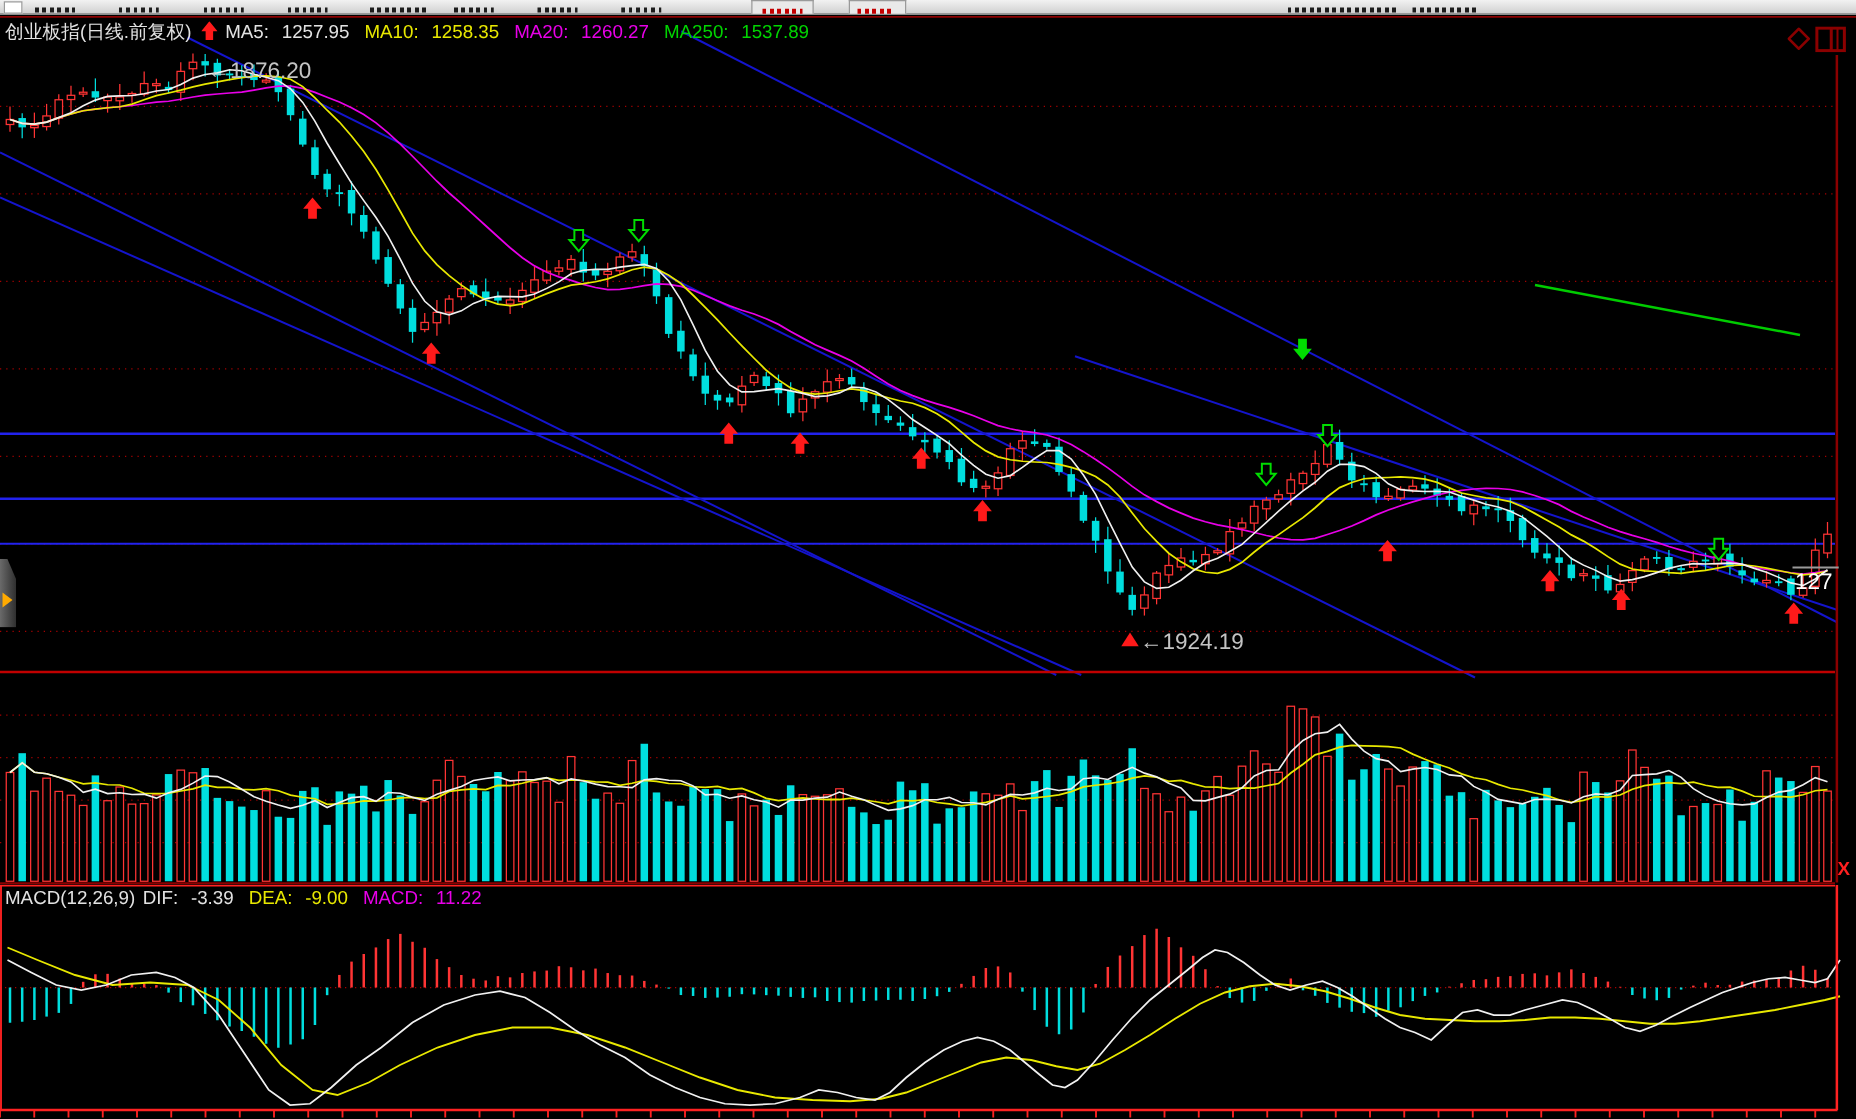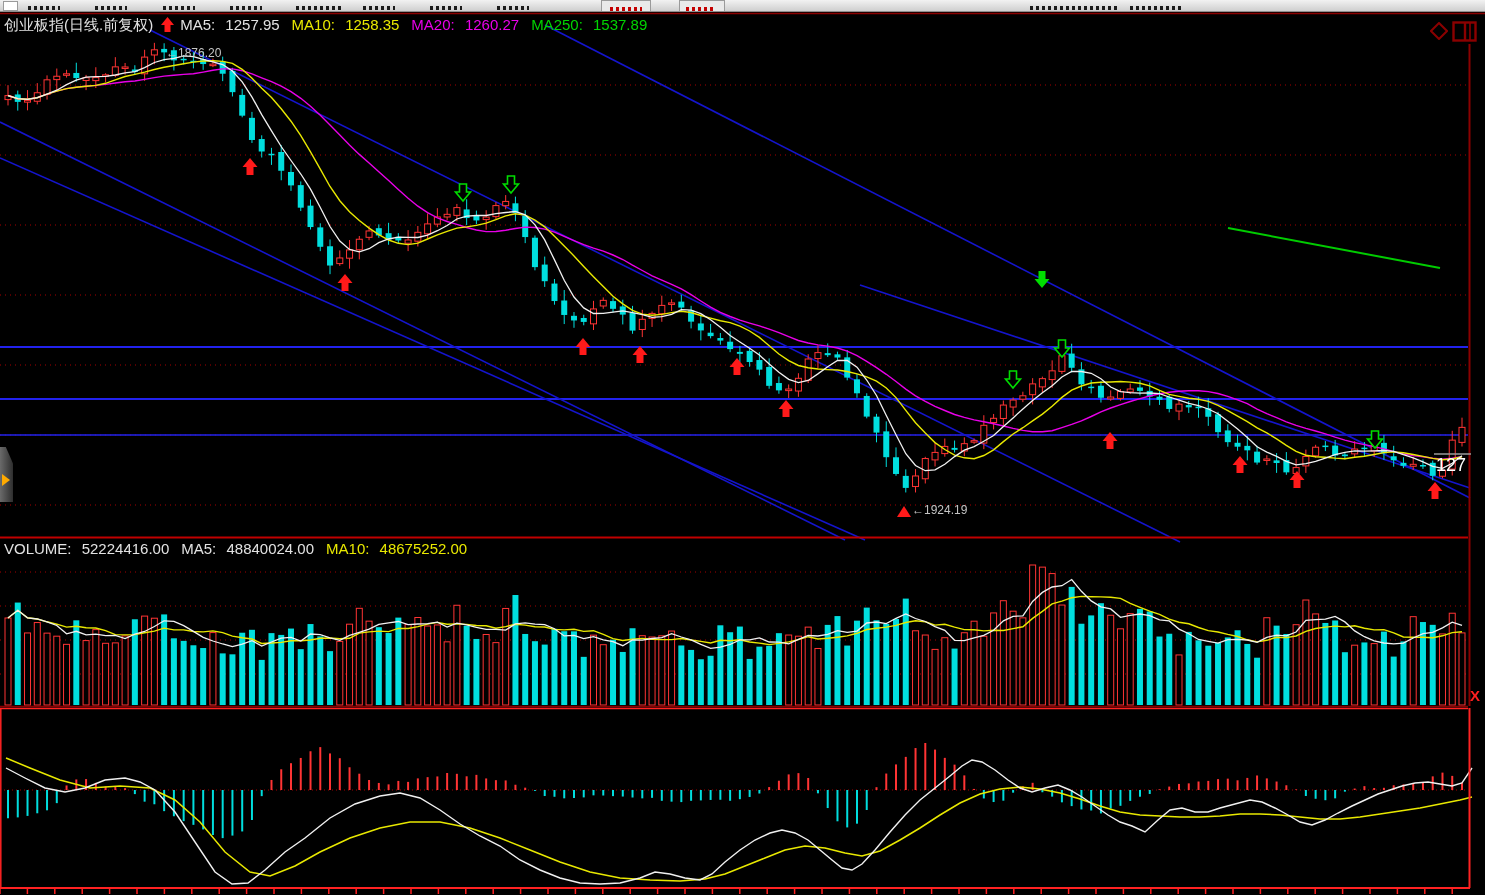--- a/index.html
+++ b/index.html
@@ -15,21 +15,21 @@
   .mb-btn{position:absolute;top:0;height:10px;background:#e9e9e9;border:1px solid #9a9a9a;border-bottom:none;}
   
   .hdr{position:absolute;left:4px;white-space:nowrap;font-size:15px;letter-spacing:0;}
   .hdr span{margin-right:6px;}
   .c-white{color:#e2e2e2}.c-yellow{color:#e8e800}.c-magenta{color:#e800e8}.c-green{color:#00d400}
   #main-hdr{top:16px;}
   #vol-hdr{top:540px;}
   #macd-hdr{top:710px;}
   .arrow-ico{display:inline-block;vertical-align:-2px;margin:0 4px 0 2px;}
   
-  .anno{position:absolute;color:#c4c4c4;font-size:12px;white-space:nowrap;}
+  .anno{position:absolute;color:#c4c4c4;font-size:18px;white-space:nowrap;}
   #anno-high{left:166px;top:46px;}
   #anno-low{left:912px;top:503px;}
   #anno-last{left:1436px;top:455px;color:#fff;font-size:18px;}
   
   #left-tab{position:absolute;left:0;top:447px;width:13px;height:55px;
     background:linear-gradient(90deg,#6a6a6a,#2e2e2e);
     clip-path:polygon(0 0,45% 0,100% 30%,100% 100%,0 100%);}
   #left-tab .tri{position:absolute;left:2px;top:27px;width:0;height:0;
     border-left:8px solid #ffaa00;border-top:6px solid transparent;border-bottom:6px solid transparent;}
   #icon-diamond{position:absolute;left:1430px;top:22px;width:18px;height:18px;}
@@ -773,24 +773,24 @@
       <path d="M897 517 L911 517 L904 506 Z" fill="#ff1a1a"></path>
       <line x1="1434" y1="454" x2="1471" y2="454" stroke="#9a9a9a" stroke-width="1.5"></line>
     </svg>
 
   <div class="hdr" id="main-hdr">
     <span class="c-white">创业板指(日线.前复权)</span><span class="arrow-ico"><svg width="13" height="15">
           <path d="M6.5 0 L13 8 H9.5 V15 H3.5 V8 H0 Z" fill="#ff1a1a"></path>
         </svg></span><span class="c-white"><span>MA5:</span> <span>1257.95</span></span><span class="c-yellow"><span>MA10:</span> <span>1258.35</span></span><span class="c-magenta"><span>MA20:</span> <span>1260.27</span></span><span class="c-green"><span>MA250:</span> <span>1537.89</span></span>
   </div>
 
-  <div class="hdr" id="vol-hdr">
-    <span class="c-white"><span>VOLUME:</span> <span>52224416.00</span></span><span class="c-white"><span>MA5:</span> <span>48840024.00</span></span><span class="c-yellow"><span>MA10:</span> <span>48675252.00</span></span>
+
+  <div class="hdr" id="macd-hdr">
+    <span class="c-white">MACD(12,26,9)</span><span class="c-white"><span>DIF:</span> <span>-3.39</span></span><span class="c-yellow"><span>DEA:</span> <span>-9.00</span></span><span class="c-magenta"><span>MACD:</span> <span>11.22</span></span>
   </div>
-
 
   <div class="anno" id="anno-high">←1876.20</div>
   <div class="anno" id="anno-low">←1924.19</div>
   <div class="anno" id="anno-last">127</div>
 
   <div id="left-tab">
     <div class="tri"></div>
   </div>
 
   <svg id="icon-diamond" viewBox="0 0 18 18">

